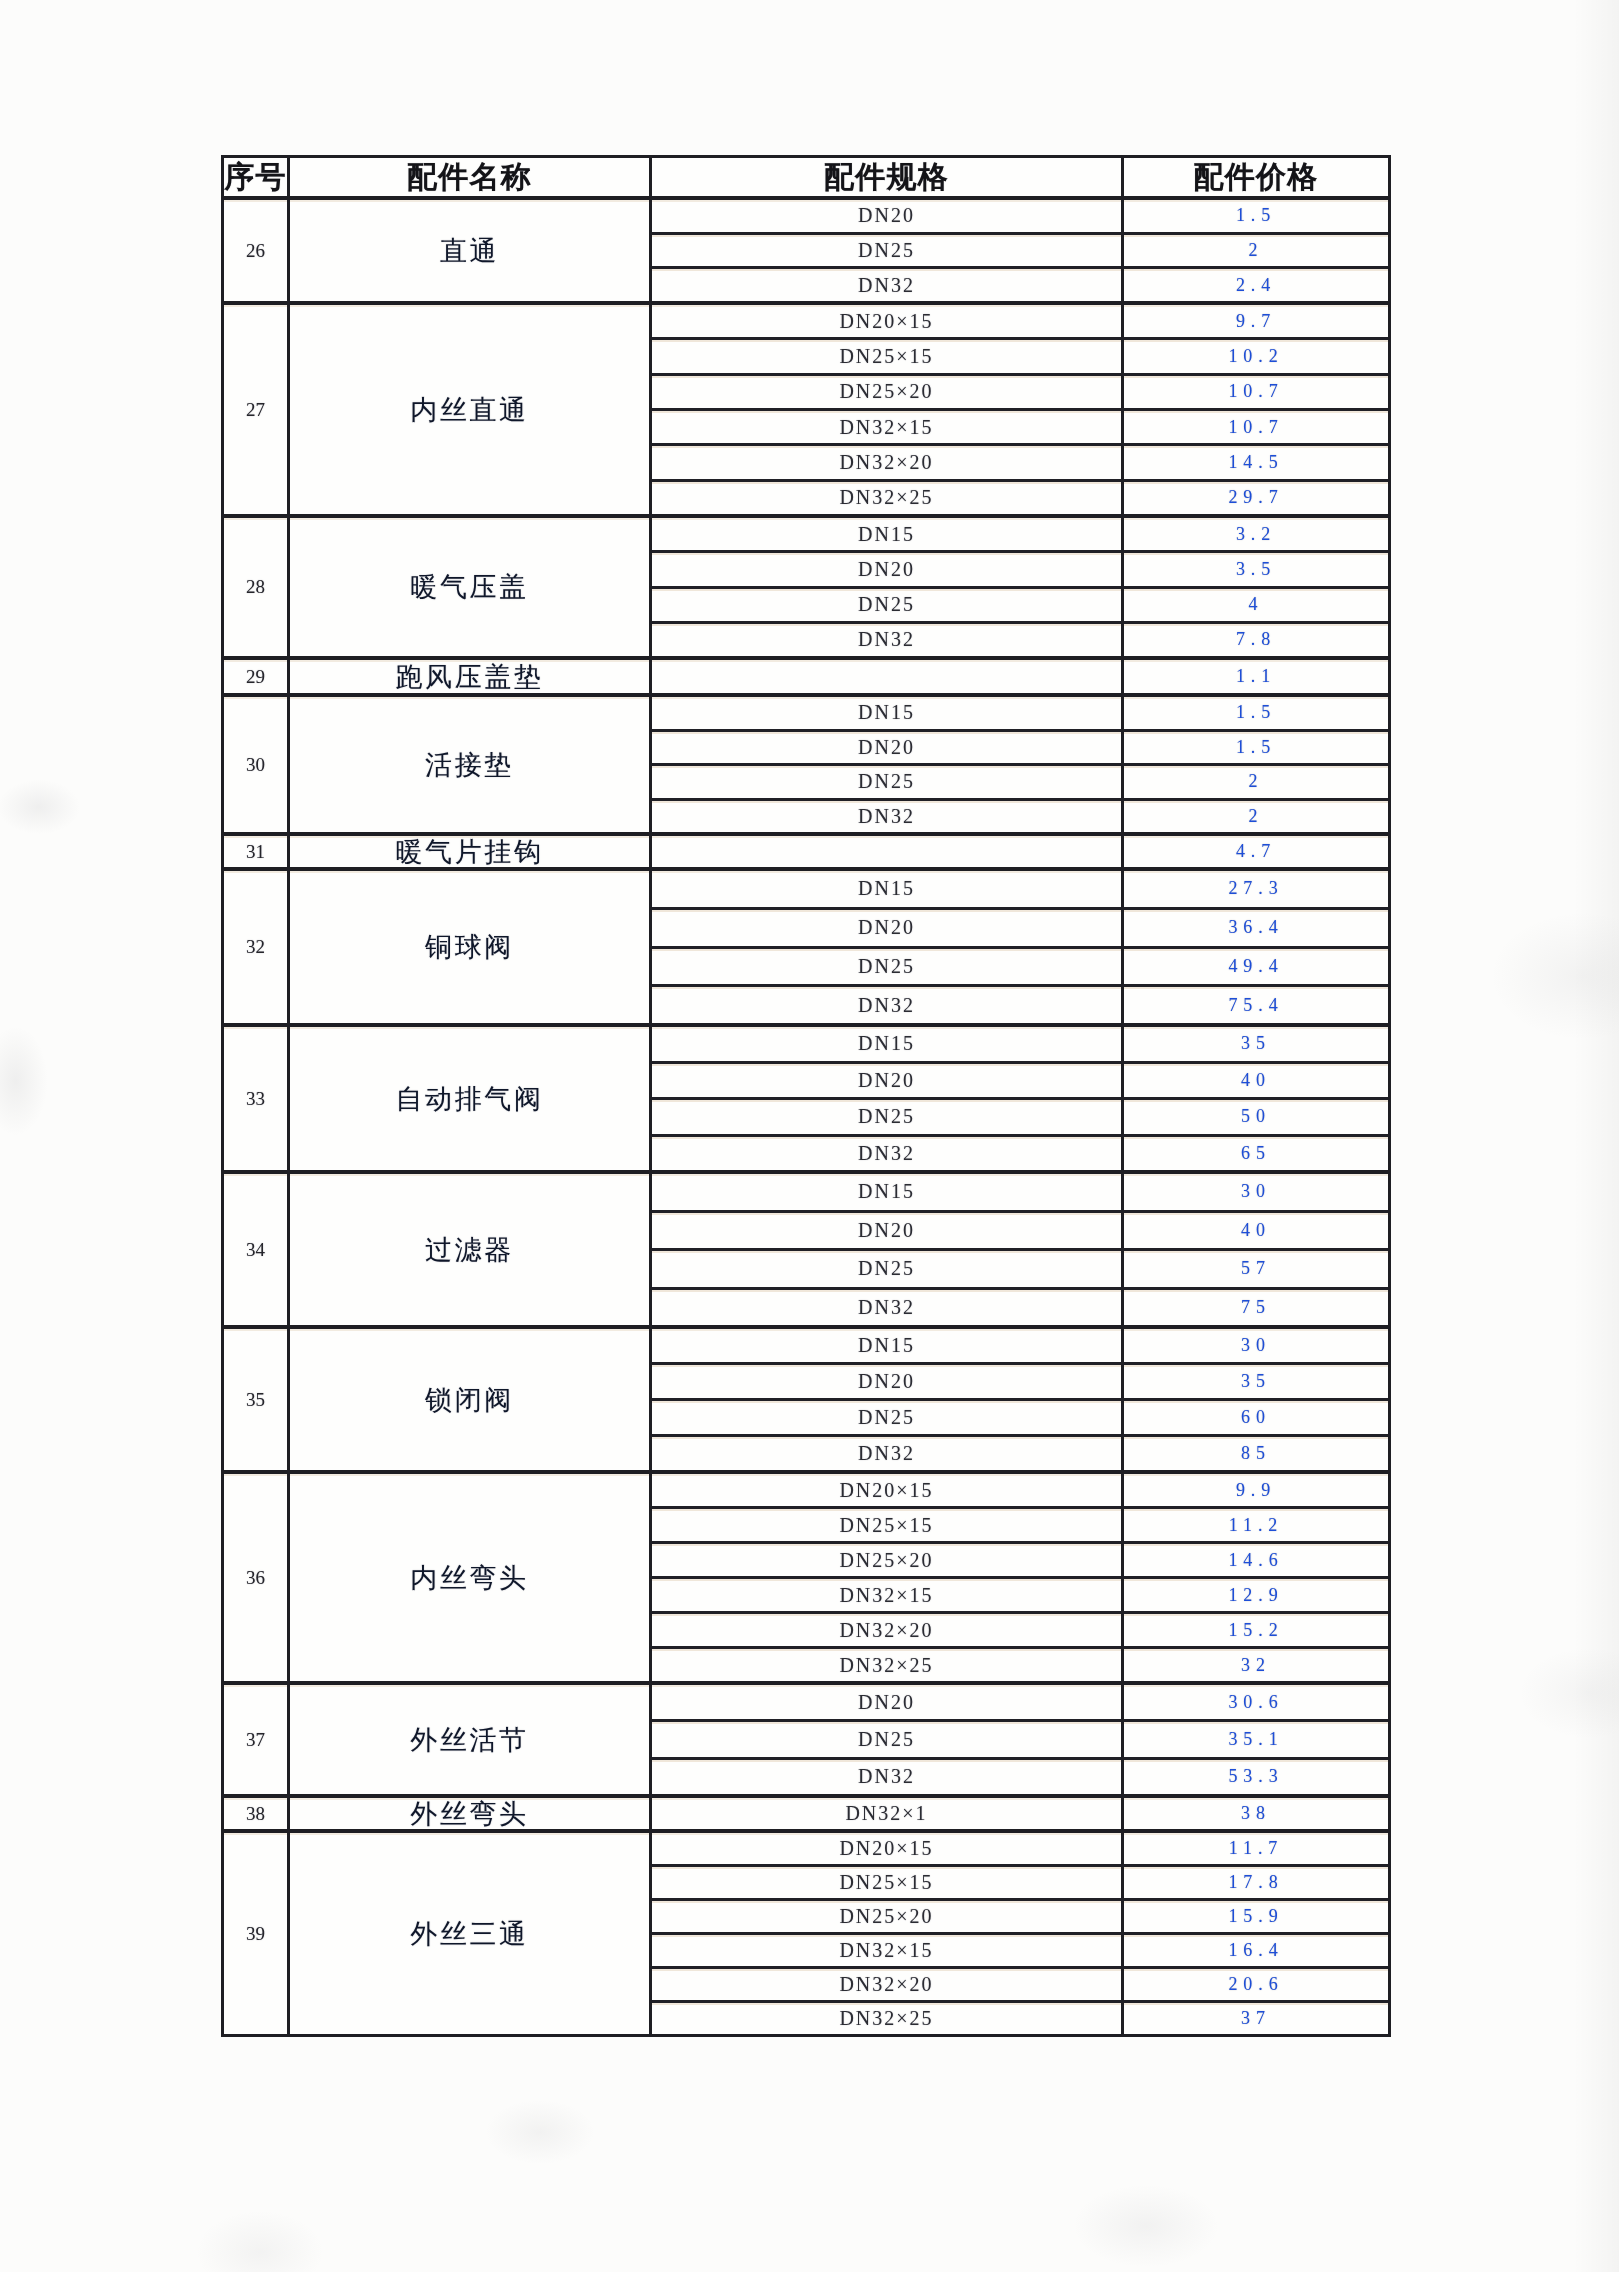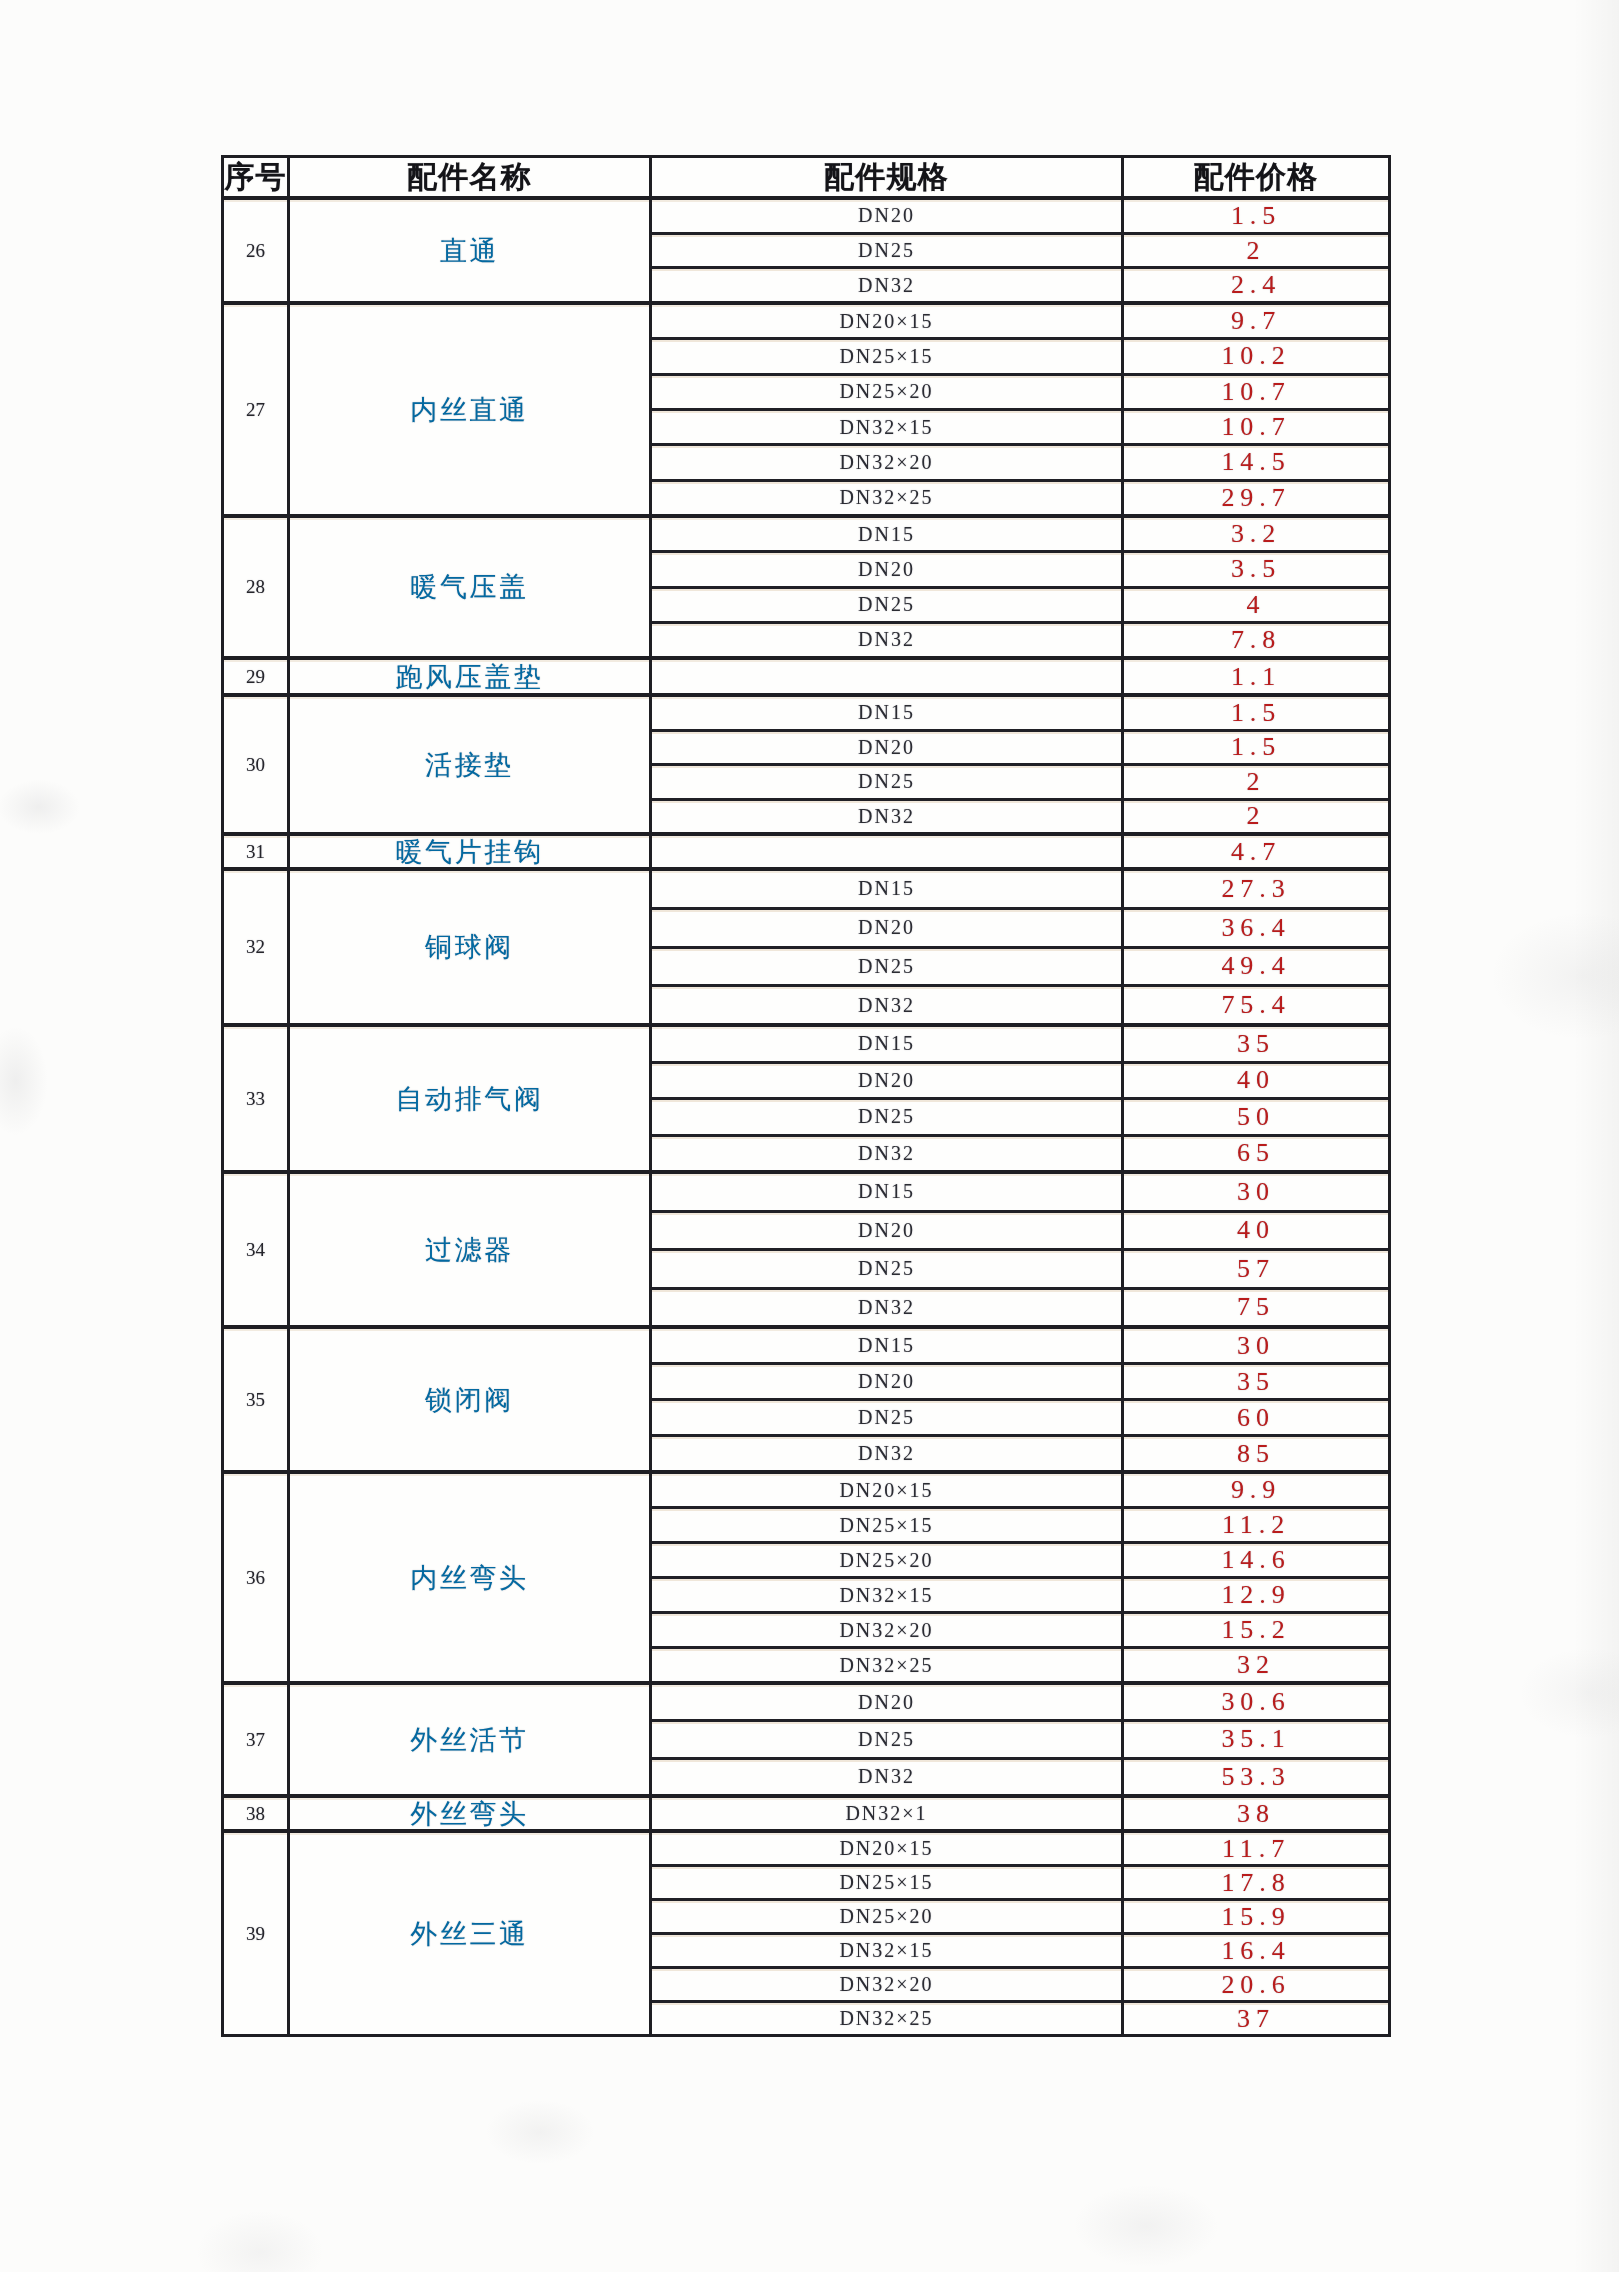--- a/index.html
+++ b/index.html
@@ -33,26 +33,26 @@
     background: #fefefd;
   }
   .tgroup { display: flex; border-top: 4.6px solid #1e1e23; box-shadow: inset 0 2px 0 rgba(190,150,95,.18); }
   .tgroup.thead { border-top: 0; box-shadow: none; height: 38px; }
   .cell {
     display: flex; align-items: center; justify-content: center;
     overflow: hidden;
     text-shadow: 0 0 1.3px rgba(30,30,55,.32);
   }
   .c-idx  { width: 66px; border-right: 3.3px solid #1e1e23; font-size: 19px; color: #26262c; }
-  .c-name { width: 362px; border-right: 3.3px solid #1e1e23; font-size: 27px; letter-spacing: 2.6px; color: #0369a1; }
+  .c-name { width: 362px; border-right: 3.3px solid #1e1e23; font-size: 27px; letter-spacing: 2.6px; color: #0f172a; }
   .rows   { flex: 1; display: flex; flex-direction: column; min-width: 0; }
   .subrow { flex: 1 1 0; display: flex; }
   .subrow + .subrow { border-top: 3.3px solid #202026; box-shadow: inset 0 2px 0 rgba(190,150,95,.22); }
   .c-spec  { width: 472px; border-right: 3.3px solid #1e1e23; font-size: 20px; letter-spacing: 2px; color: #2b2c33; }
-  .c-price { flex: 1; font-size: 26px; letter-spacing: 5.9px; color: #b91c1c; }
+  .c-price { flex: 1; font-size: 18px; letter-spacing: 5.9px; color: #1d4ed8; }
   .thead .cell {
     font-family: "Liberation Sans", sans-serif;
     font-weight: 700; font-size: 30px; letter-spacing: 1.3px; color: #141418;
     text-shadow: 0 0 0.7px rgba(20,20,30,.5);
   }
 </style>
 </head>
 <body>
 
 <div class="page">

